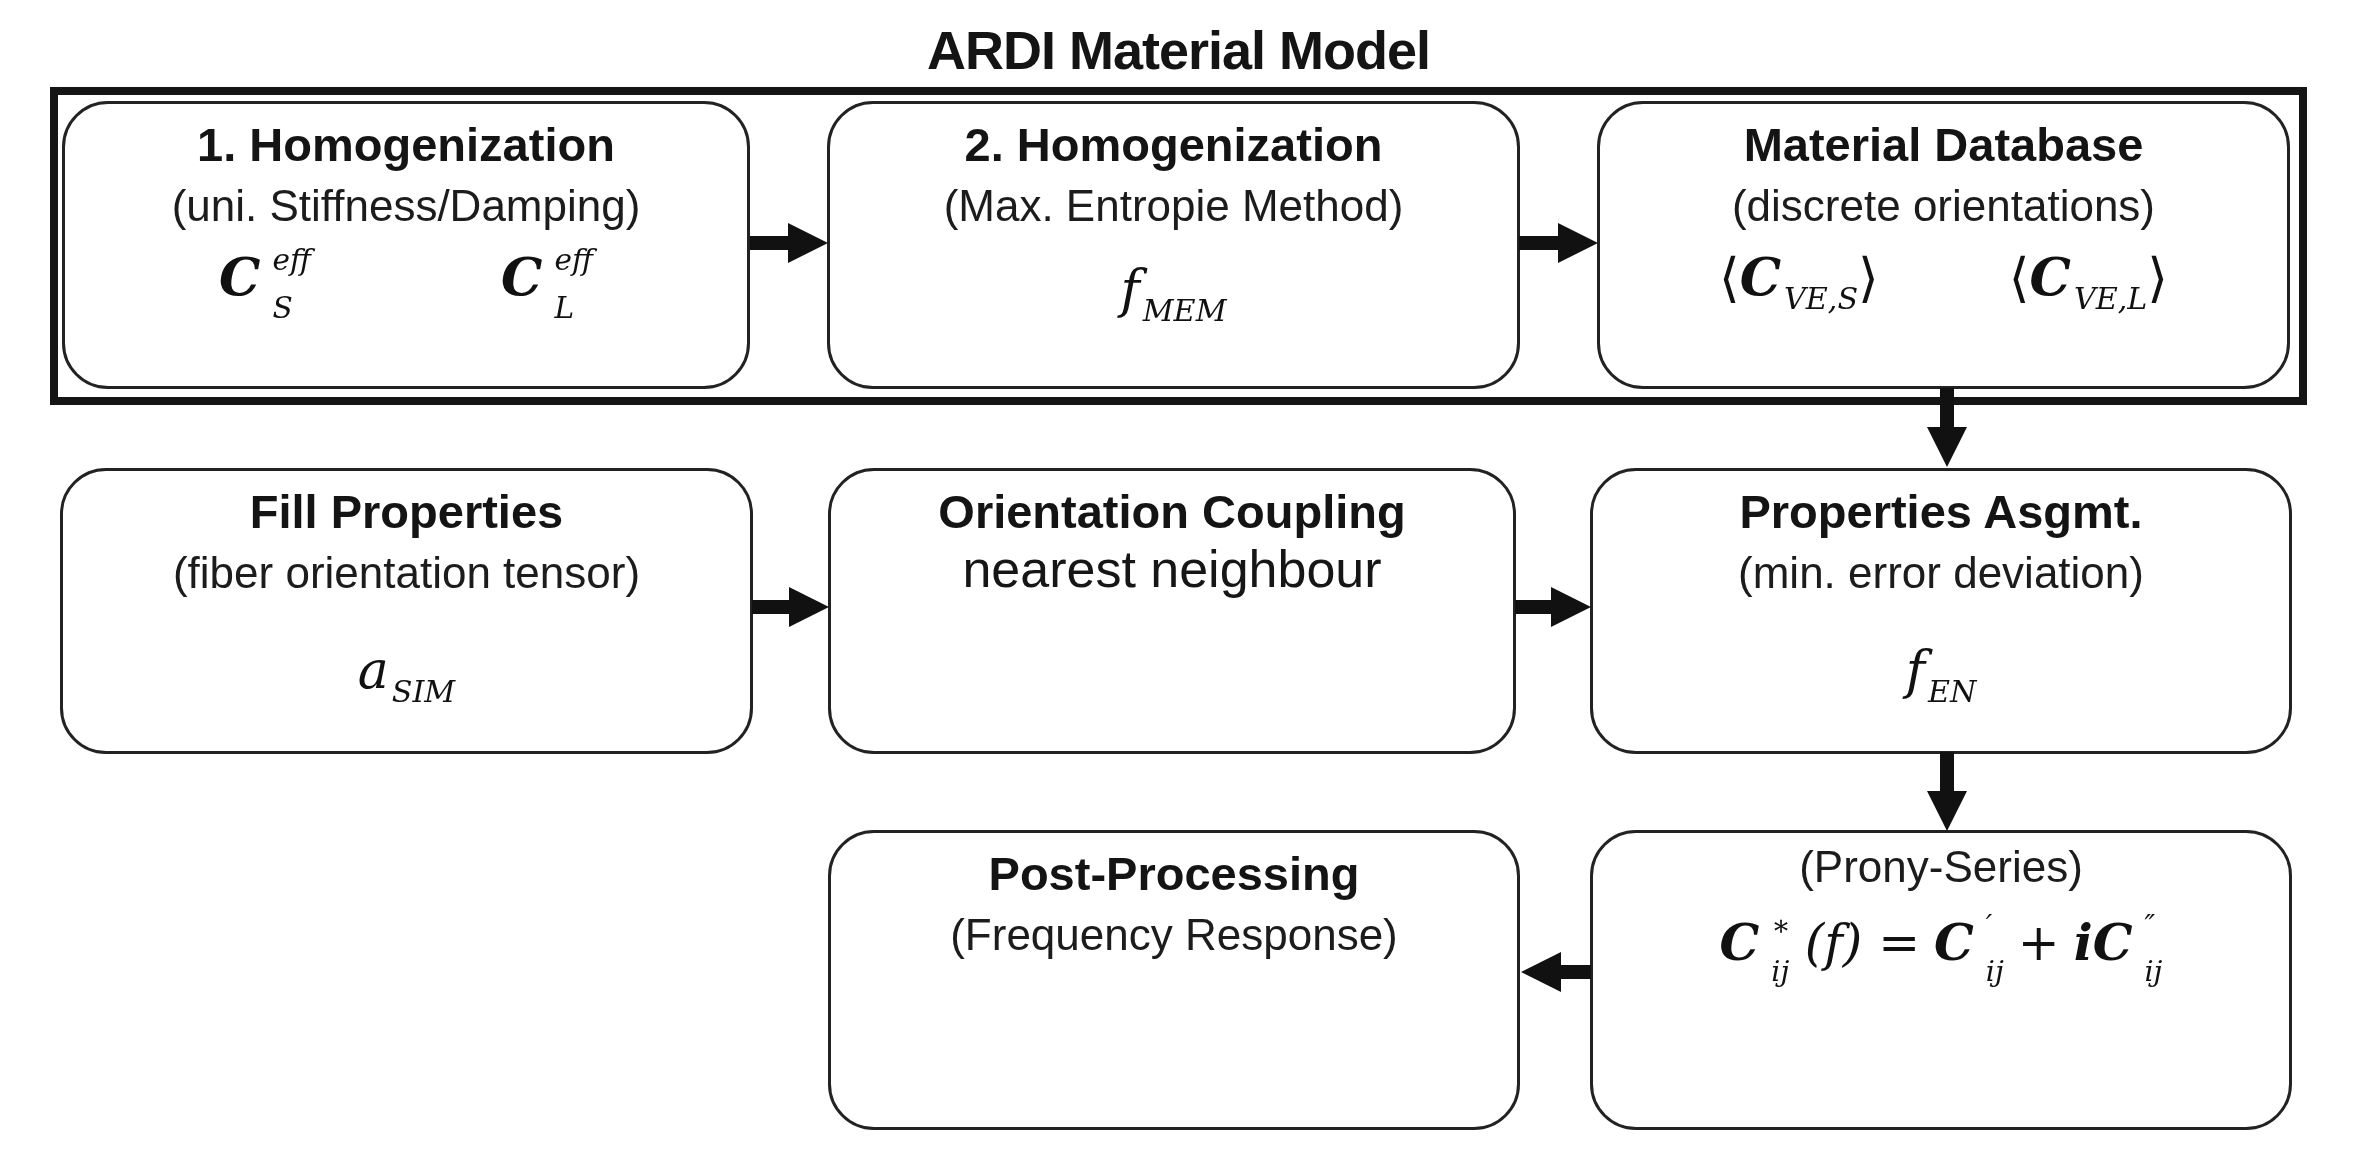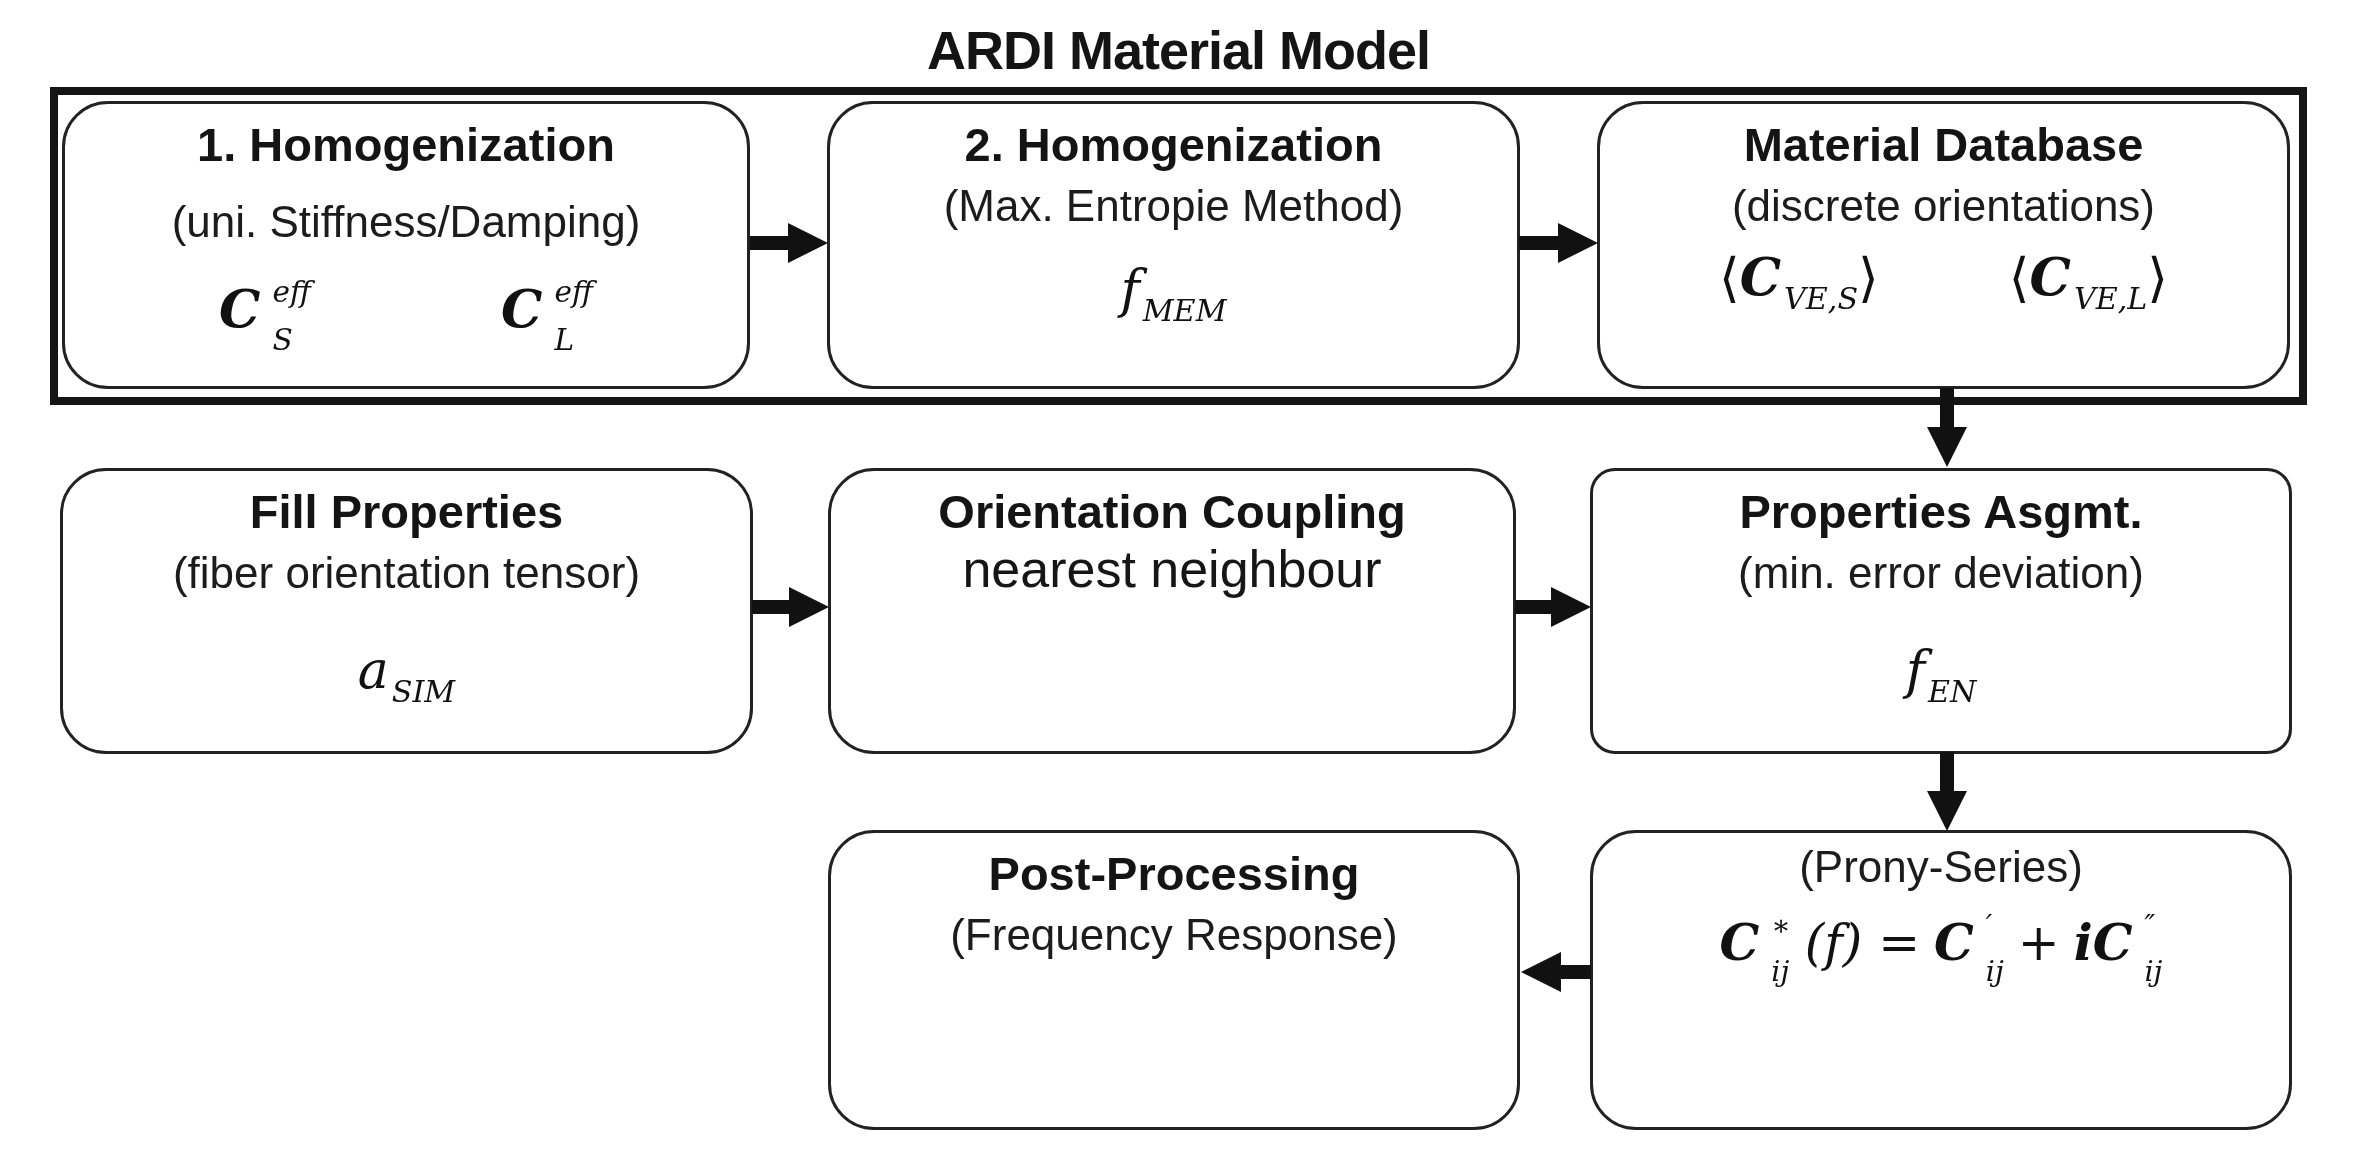--- a/index.html
+++ b/index.html
@@ -27,26 +27,26 @@
   .msc{display:inline-flex;flex-direction:column;align-items:flex-start;
        font-size:0.57em;line-height:1;margin-left:12px;row-gap:0.62em;
        transform:translateY(-0.2em);font-family:"DejaVu Serif","DejaVu Sans",serif;}
   .msolo{display:inline-block;font-size:0.58em;line-height:1;margin-left:3px;
          transform:translateY(1.1em);}
   .mbr{font-style:normal;font-weight:normal;font-size:1.02em;line-height:1;
        font-family:"DejaVu Sans","DejaVu Serif",sans-serif;transform:translateY(0.02em);}
   .mmid{margin:0 14px;line-height:1;}
   .up{font-style:normal;}
   
-  .b-hom1 {left:62px;  top:101px; width:688px; height:288px;gap:16px;}
+  .b-hom1 {left:62px;  top:101px; width:688px; height:288px;}
   .b-hom2 {left:827px; top:101px; width:693px; height:288px;}
   .b-matdb{left:1597px;top:101px; width:693px; height:288px;}
   .b-fill {left:60px;  top:468px; width:693px; height:286px;}
   .b-orient{left:828px;top:468px; width:688px; height:286px;}
-  .b-props{left:1590px;top:468px; width:702px; height:286px;border-radius:25px;}
+  .b-props{left:1590px;top:468px; width:702px; height:286px;}
   .b-post {left:828px; top:830px; width:692px; height:300px;}
   .b-fesim{left:1590px;top:830px; width:702px; height:300px;}
   .gap-lg{column-gap:190px;}
   .gap-md{column-gap:130px;}
   .mt-lg{margin-top:44px;}
   .mt-md{margin-top:30px;}
   .formula{font-size:50px;margin-top:24px;}
   
   .ar{position:absolute;display:flex;align-items:center;z-index:3;}
   .stem{flex:1;height:14px;background:#111;}

